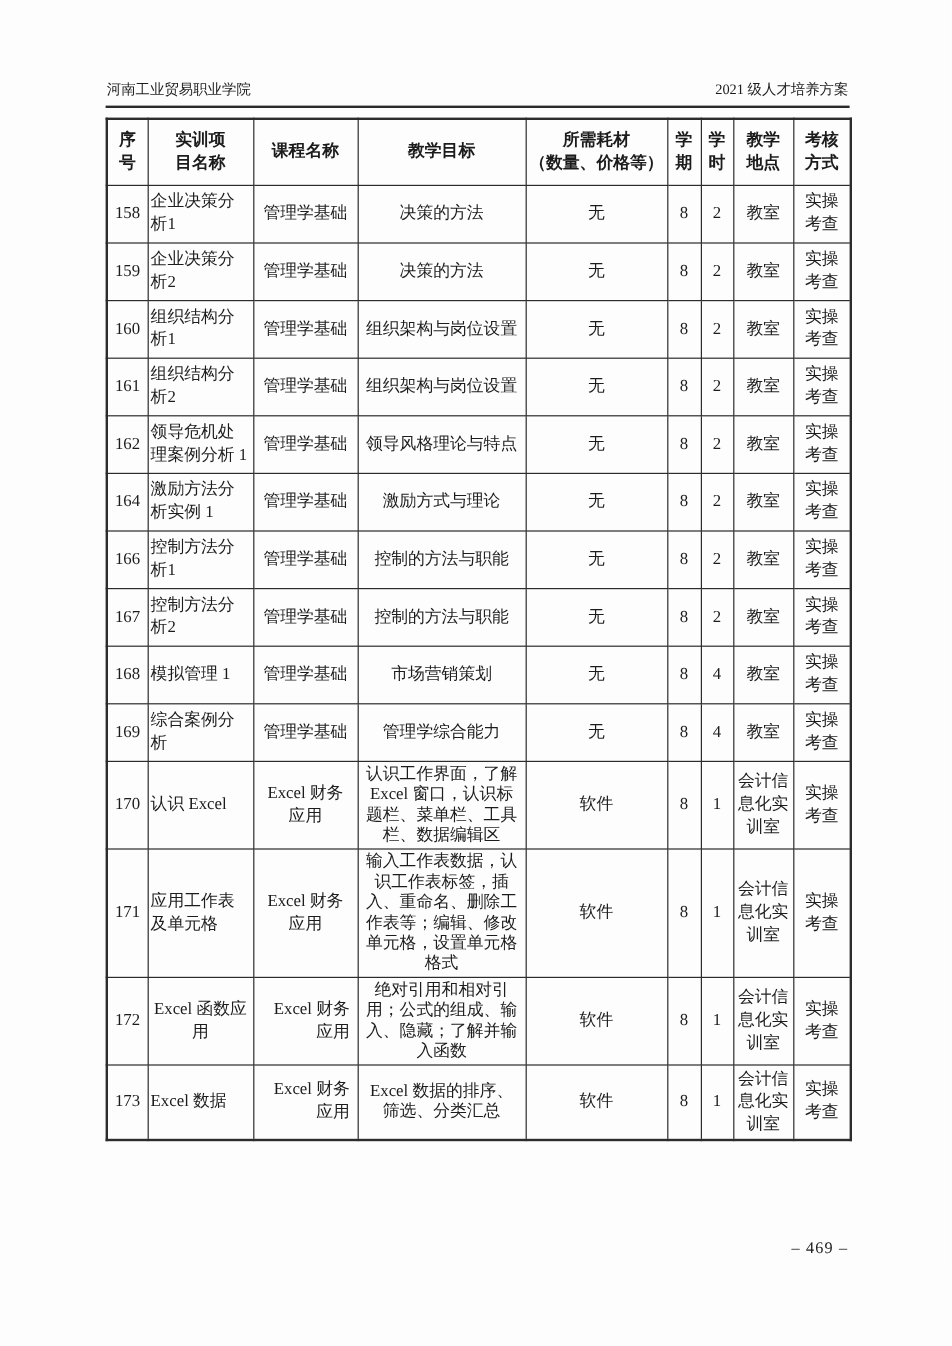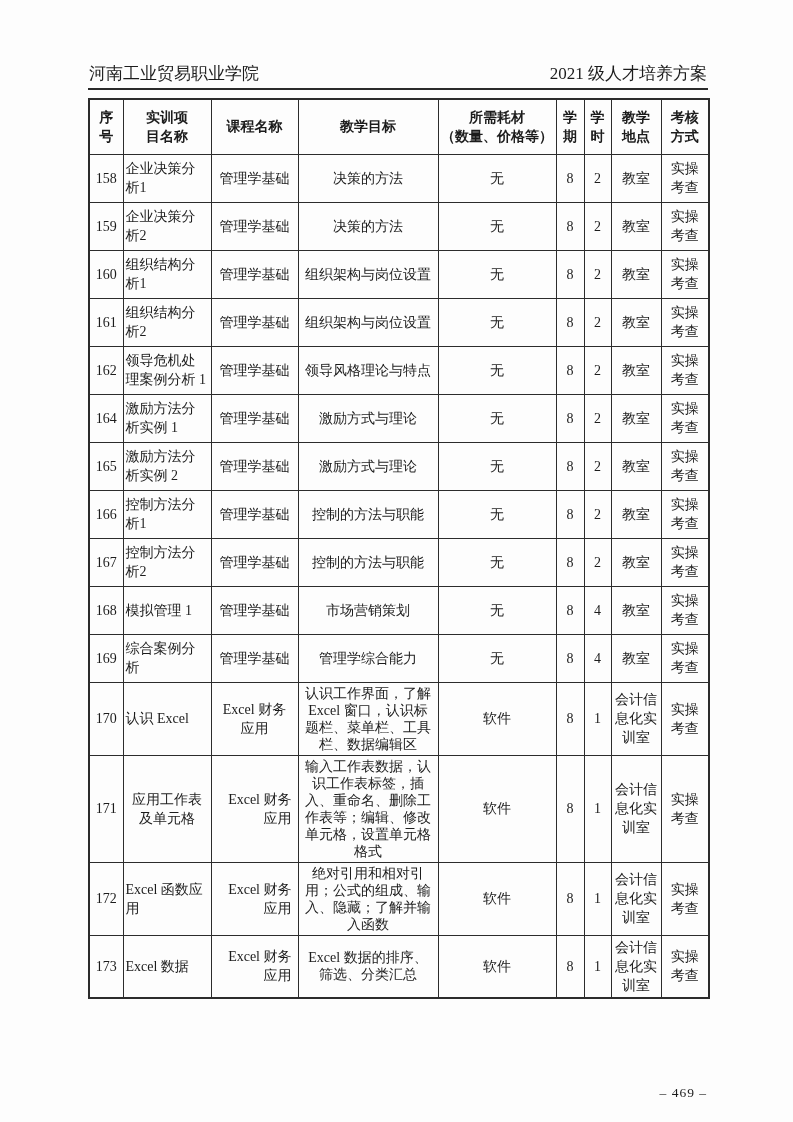--- a/index.html
+++ b/index.html
@@ -17,21 +17,21 @@
   }
   .content {
     position: absolute;
     left: 88px; top: 64px;
     width: 620px;
   }
   .page-header {
     display: flex;
     justify-content: space-between;
     align-items: flex-end;
-    font-size: 17px;
+    font-size: 12px;
     line-height: 20px;
     padding: 0 1px 4px 1px;
     border-bottom: 2px solid #2a2a2a;
   }
   table.training-table {
     margin-top: 8px;
     width: 620px;
     border-collapse: collapse;
     table-layout: fixed;
     border: 2px solid #2c2c2c;
@@ -59,21 +59,21 @@
   td.cell-assessment { white-space: pre-line; padding: 2px 1px; }
   td.cell-semester, td.cell-hours { padding: 2px 1px; }
   
   tbody tr:nth-child(n+13) td.cell-course { text-align: right; }
   tbody tr:nth-child(n+13) td.cell-goal   { text-align: center; }
   
   tbody tr:nth-child(13) td.cell-project,
   tbody tr:nth-child(16) td.cell-project { text-align: center; }
   .page-footer {
     position: absolute;
-    top: 1085px;
+    top: 1032px;
     right: 86px;
     font-size: 13.5px;
     letter-spacing: 1px;
   }
 </style>
 </head>
 <body>
 
 <div class="page">
   <div class="content">
@@ -182,32 +182,20 @@
         <td class="cell-course">管理学基础</td>
         <td class="cell-goal">激励方式与理论</td>
         <td class="cell-materials">无</td>
         <td class="cell-semester">8</td>
         <td class="cell-hours">2</td>
         <td class="cell-location">教室</td>
         <td class="cell-assessment">实操
 考查</td>
       </tr>
           <tr>
-        <td class="cell-no">165</td>
-        <td class="cell-project">激励方法分析实例 2</td>
-        <td class="cell-course">管理学基础</td>
-        <td class="cell-goal">激励方式与理论</td>
-        <td class="cell-materials">无</td>
-        <td class="cell-semester">8</td>
-        <td class="cell-hours">2</td>
-        <td class="cell-location">教室</td>
-        <td class="cell-assessment">实操
-考查</td>
-      </tr>
-          <tr>
         <td class="cell-no">166</td>
         <td class="cell-project">控制方法分析1</td>
         <td class="cell-course">管理学基础</td>
         <td class="cell-goal">控制的方法与职能</td>
         <td class="cell-materials">无</td>
         <td class="cell-semester">8</td>
         <td class="cell-hours">2</td>
         <td class="cell-location">教室</td>
         <td class="cell-assessment">实操
 考查</td>

